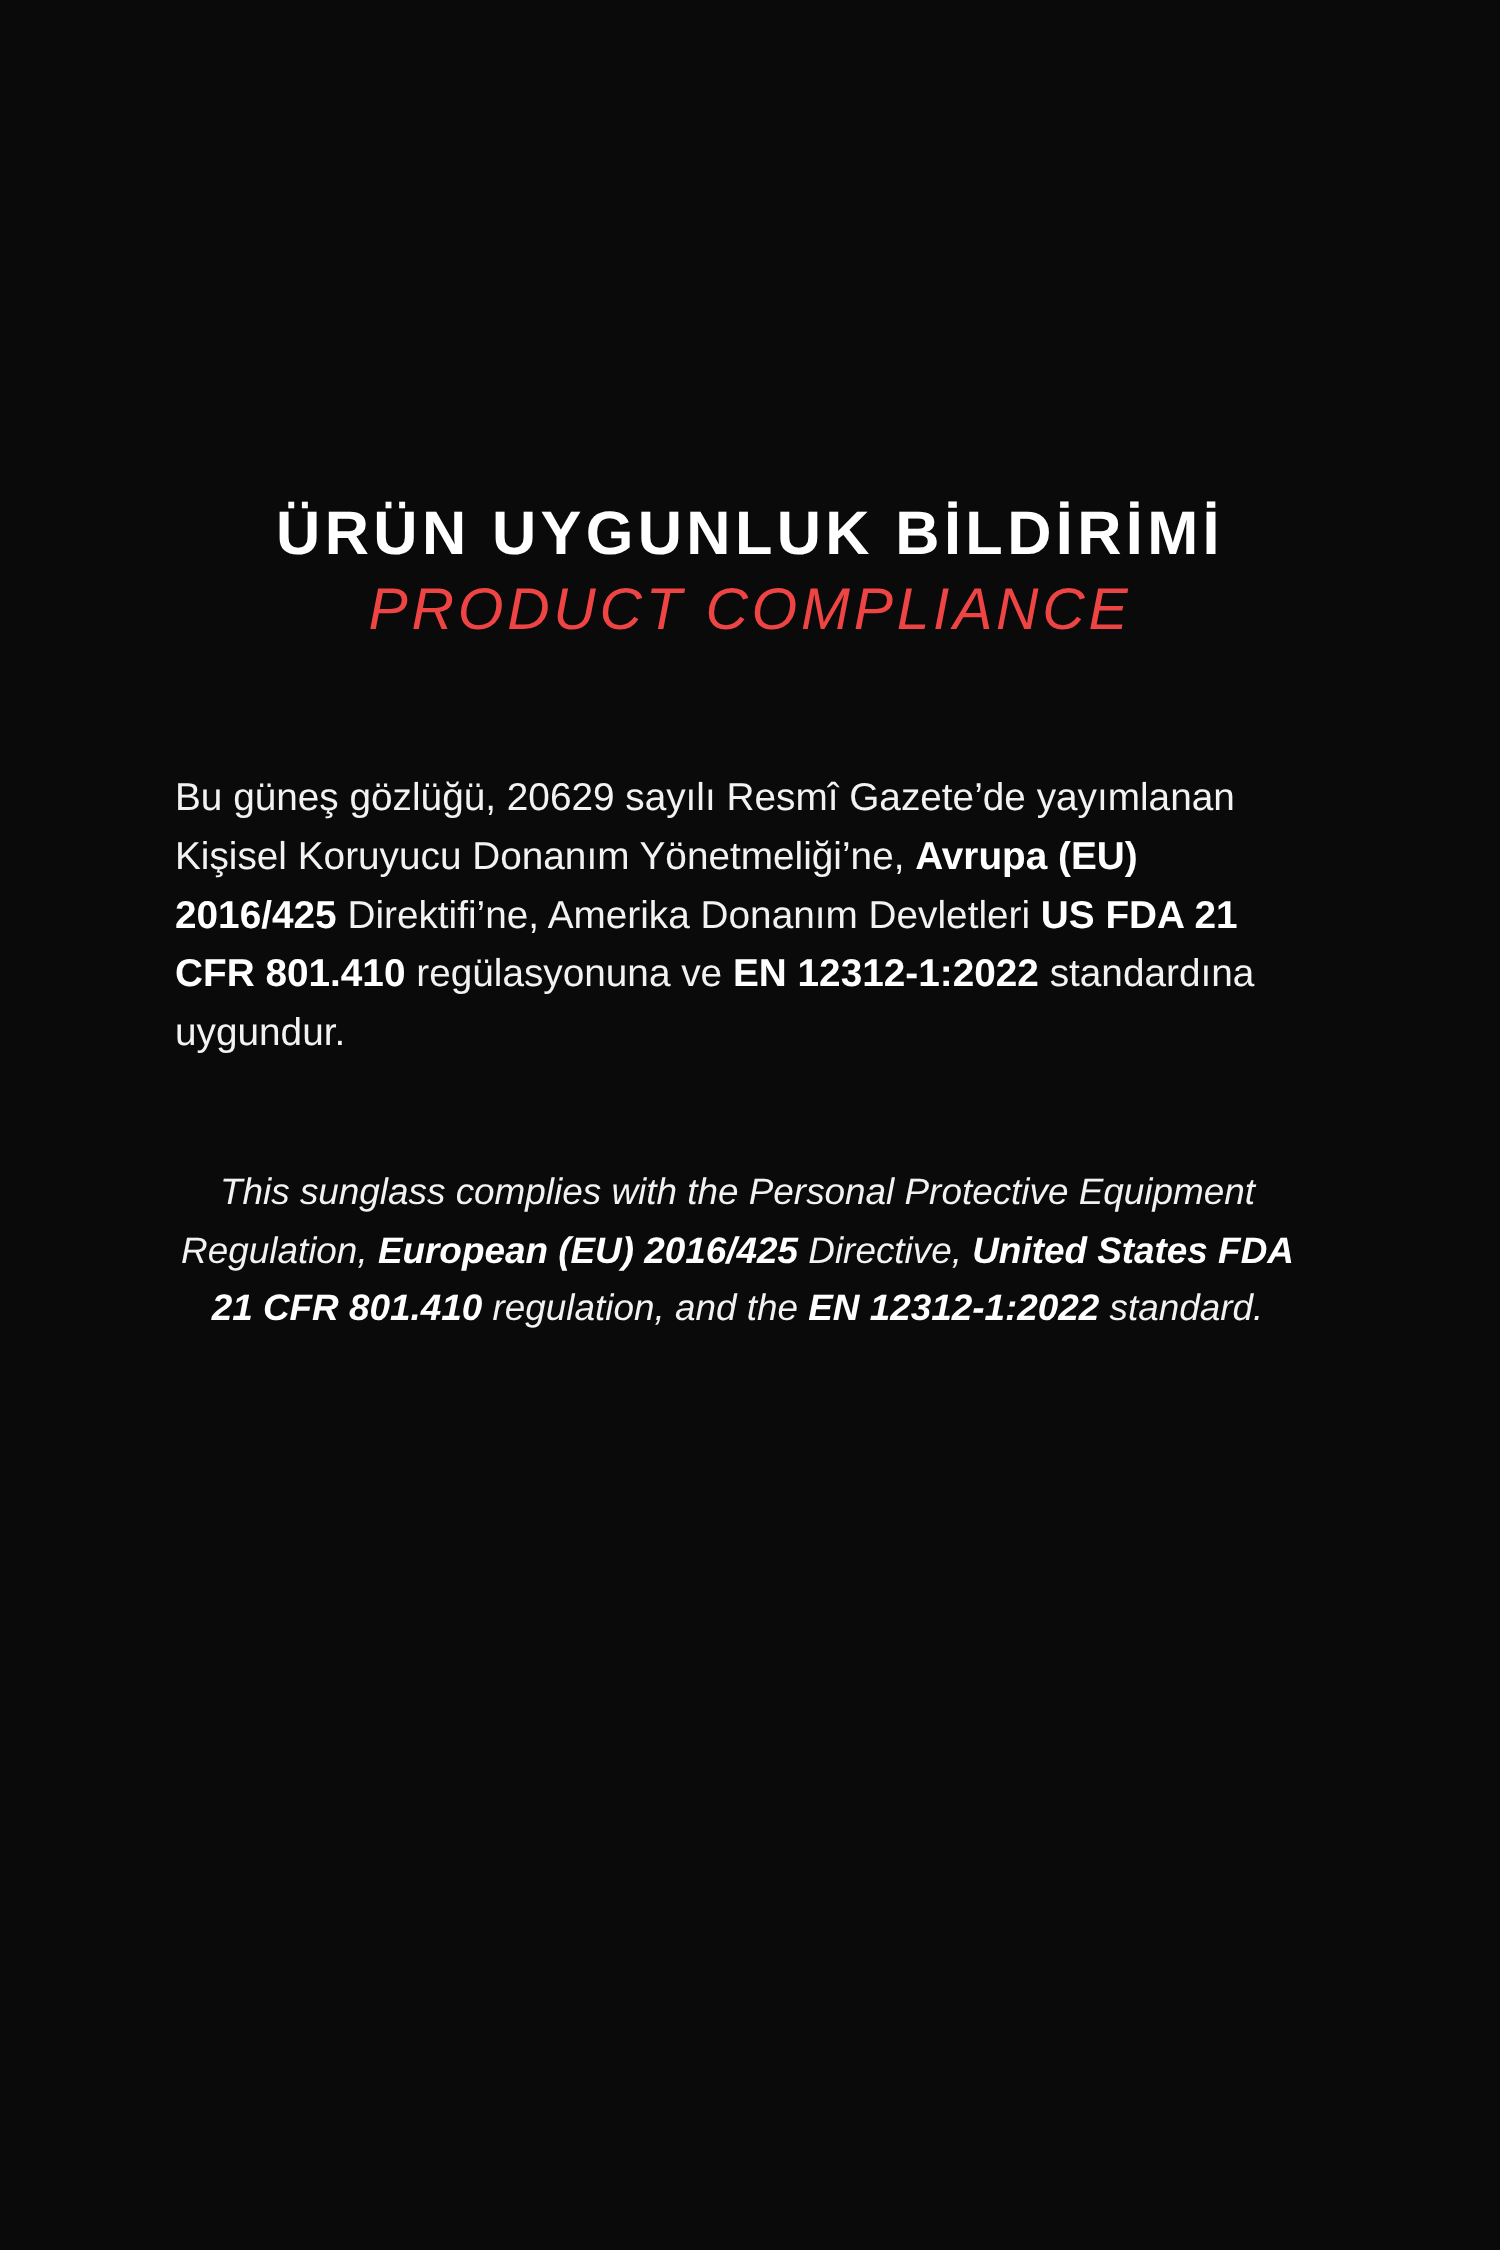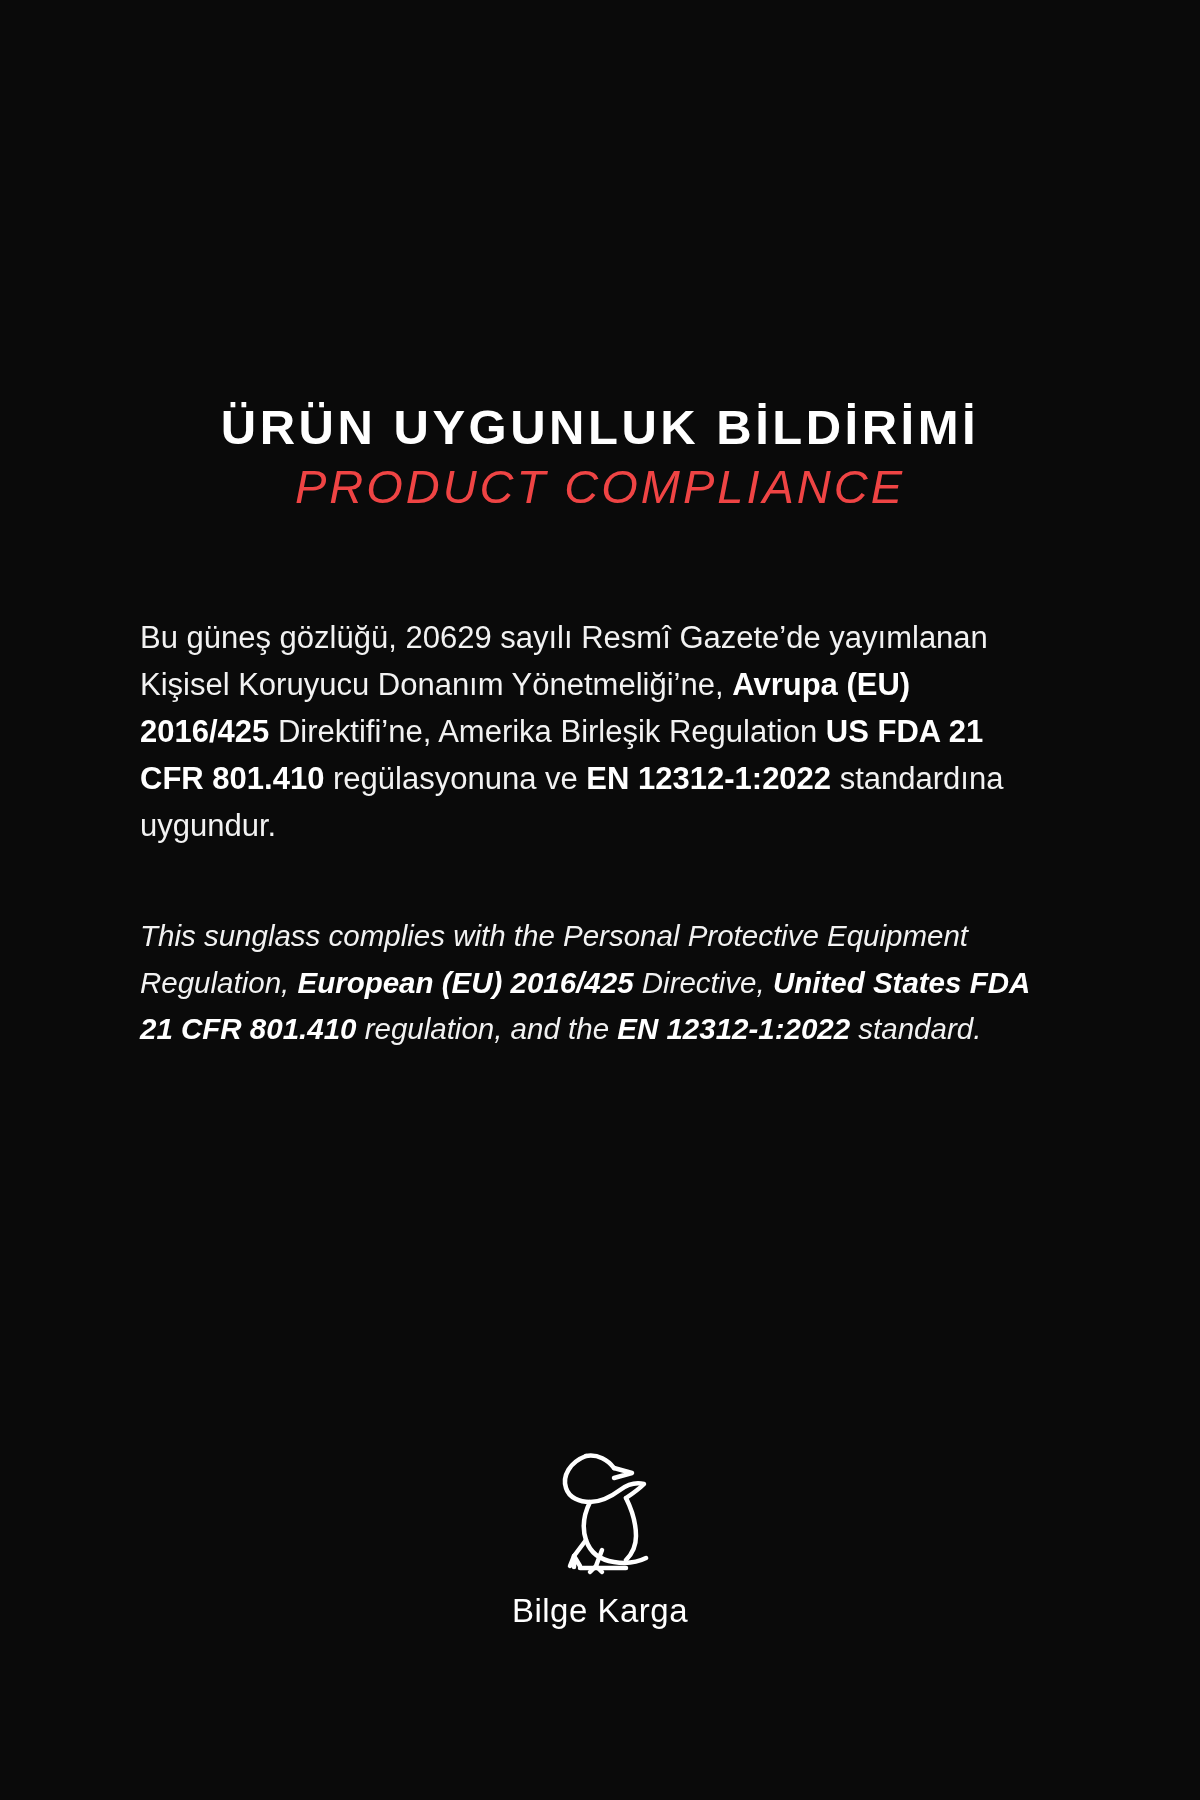--- a/index.html
+++ b/index.html
@@ -58,27 +58,28 @@
     line-height: 1.52;
     color: #f2f2f2;
     font-weight: 400;
     max-width: 900px;
   }
   .para-tr b {
     font-weight: bold;
     color: #ffffff;
   }
   .para-en {
-    margin-top: 64px;
+    margin-top: 82px;
     font-size: 29.5px;
     line-height: 1.58;
     font-style: italic;
     color: #f2f2f2;
     font-weight: 400;
     max-width: 900px;
+    text-align: center;
   }
   .para-en b {
     font-weight: bold;
     font-style: italic;
     color: #ffffff;
   }
   .brand {
     position: absolute;
     left: 0;
     right: 0;
@@ -104,38 +105,20 @@
 <div class="page">
 
   <div class="content">
 
     <div class="title-block">
       <div class="title-tr">ÜRÜN UYGUNLUK BİLDİRİMİ</div>
       <div class="title-en">PRODUCT COMPLIANCE</div>
     </div>
 
     <div class="body-block">
-      <p class="para-tr"><span>Bu güneş gözlüğü, 20629 sayılı Resmî Gazete’de yayımlanan Kişisel Koruyucu Donanım Yönetmeliği’ne, </span><b>Avrupa (EU) 2016/425</b><span> Direktifi’ne, Amerika Birleşik Regulation </span><b>US FDA 21 CFR 801.410</b><span> regülasyonuna ve </span><b>EN 12312-1:2022</b><span> standardına uygundur.</span></p>
+      <p class="para-tr"><span>Bu güneş gözlüğü, 20629 sayılı Resmî Gazete’de yayımlanan Kişisel Koruyucu Donanım Yönetmeliği’ne, </span><b>Avrupa (EU) 2016/425</b><span> Direktifi’ne, Amerika Donanım Devletleri </span><b>US FDA 21 CFR 801.410</b><span> regülasyonuna ve </span><b>EN 12312-1:2022</b><span> standardına uygundur.</span></p>
       <p class="para-en"><span>This sunglass complies with the Personal Protective Equipment Regulation, </span><b>European (EU) 2016/425</b><span> Directive, </span><b>United States FDA 21 CFR 801.410</b><span> regulation, and the </span><b>EN 12312-1:2022</b><span> standard.</span></p>
     </div>
 
   </div>
 
-  <div class="brand">
-    <span class="brand-mark">
-      <svg viewBox="0 0 120 140" width="120" height="140" aria-hidden="true">
-        <g fill="none" stroke="#ffffff" stroke-width="4.5" stroke-linecap="round" stroke-linejoin="round">
-          <path d="M46 16 C30 22 22 36 26 48 C29 58 40 62 50 62 C62 62 72 56 80 50 C88 44 96 42 104 44 C98 50 92 54 86 58"></path>
-          <path d="M46 16 C58 14 68 20 74 28"></path>
-          <path d="M74 28 L92 33 L74 38"></path>
-          <path d="M50 62 C44 74 42 88 46 100 C50 112 60 120 74 122 C86 124 98 122 106 118"></path>
-          <path d="M86 58 C92 70 96 84 96 96 C96 106 92 114 86 120"></path>
-          <path d="M46 100 L34 116"></path>
-          <path d="M34 116 L30 126 M34 116 L40 126 M34 116 L34 127"></path>
-          <path d="M62 110 L56 126 M56 126 L50 132 M56 126 L62 132"></path>
-          <path d="M40 128 L86 128"></path>
-        </g>
-      </svg>
-    </span>
-    <div class="brand-name">Bilge Karga</div>
-  </div>
 
 </div>
 
 </body></html>

